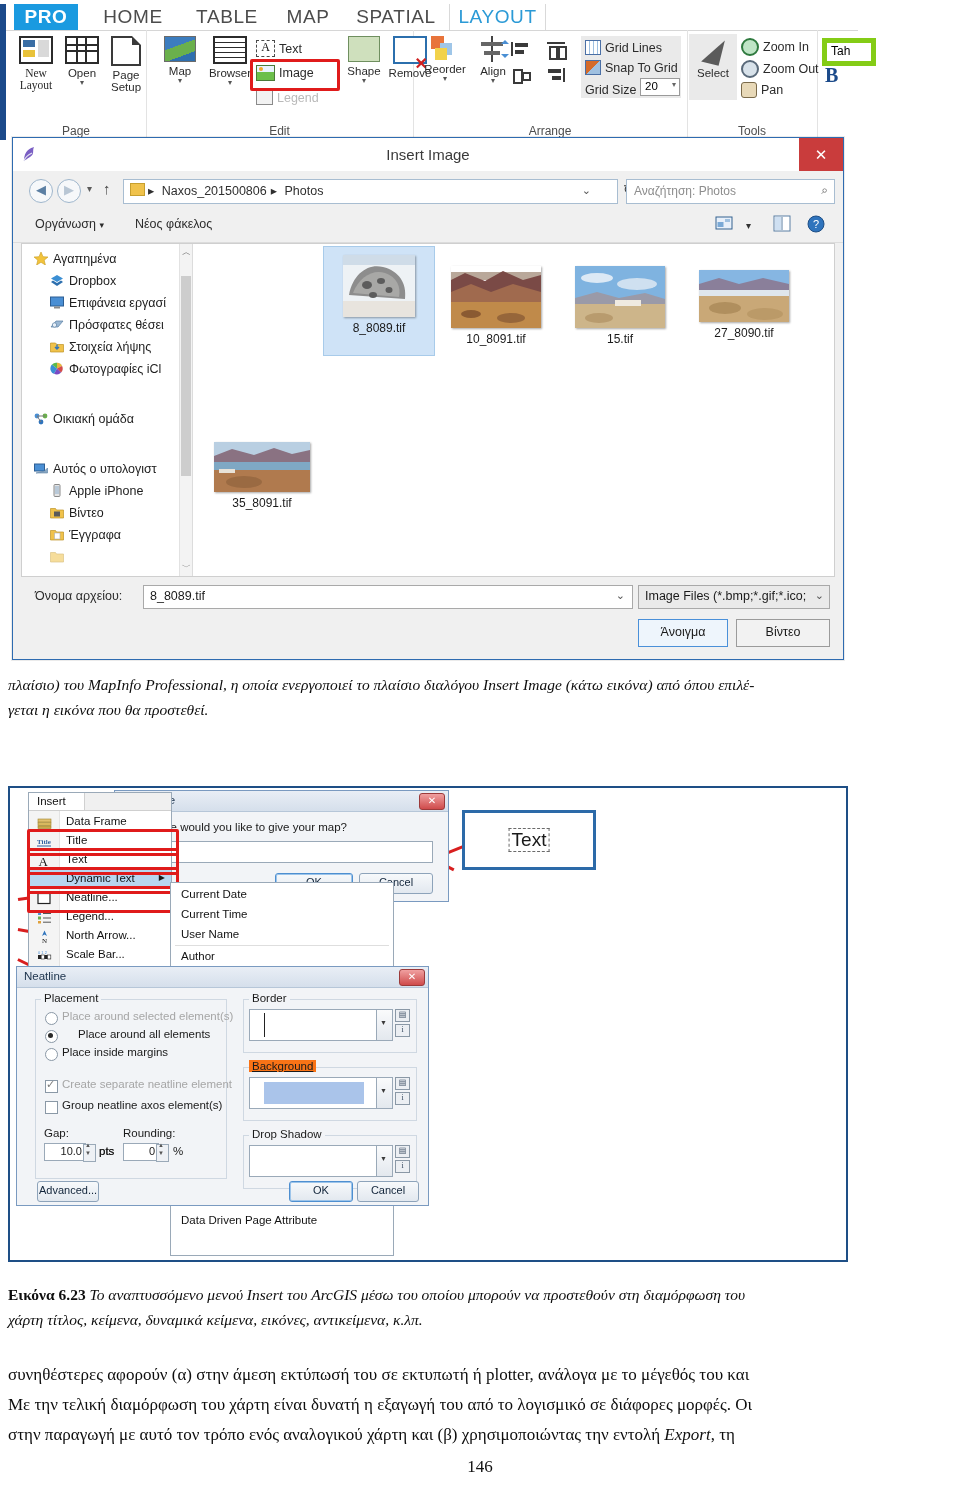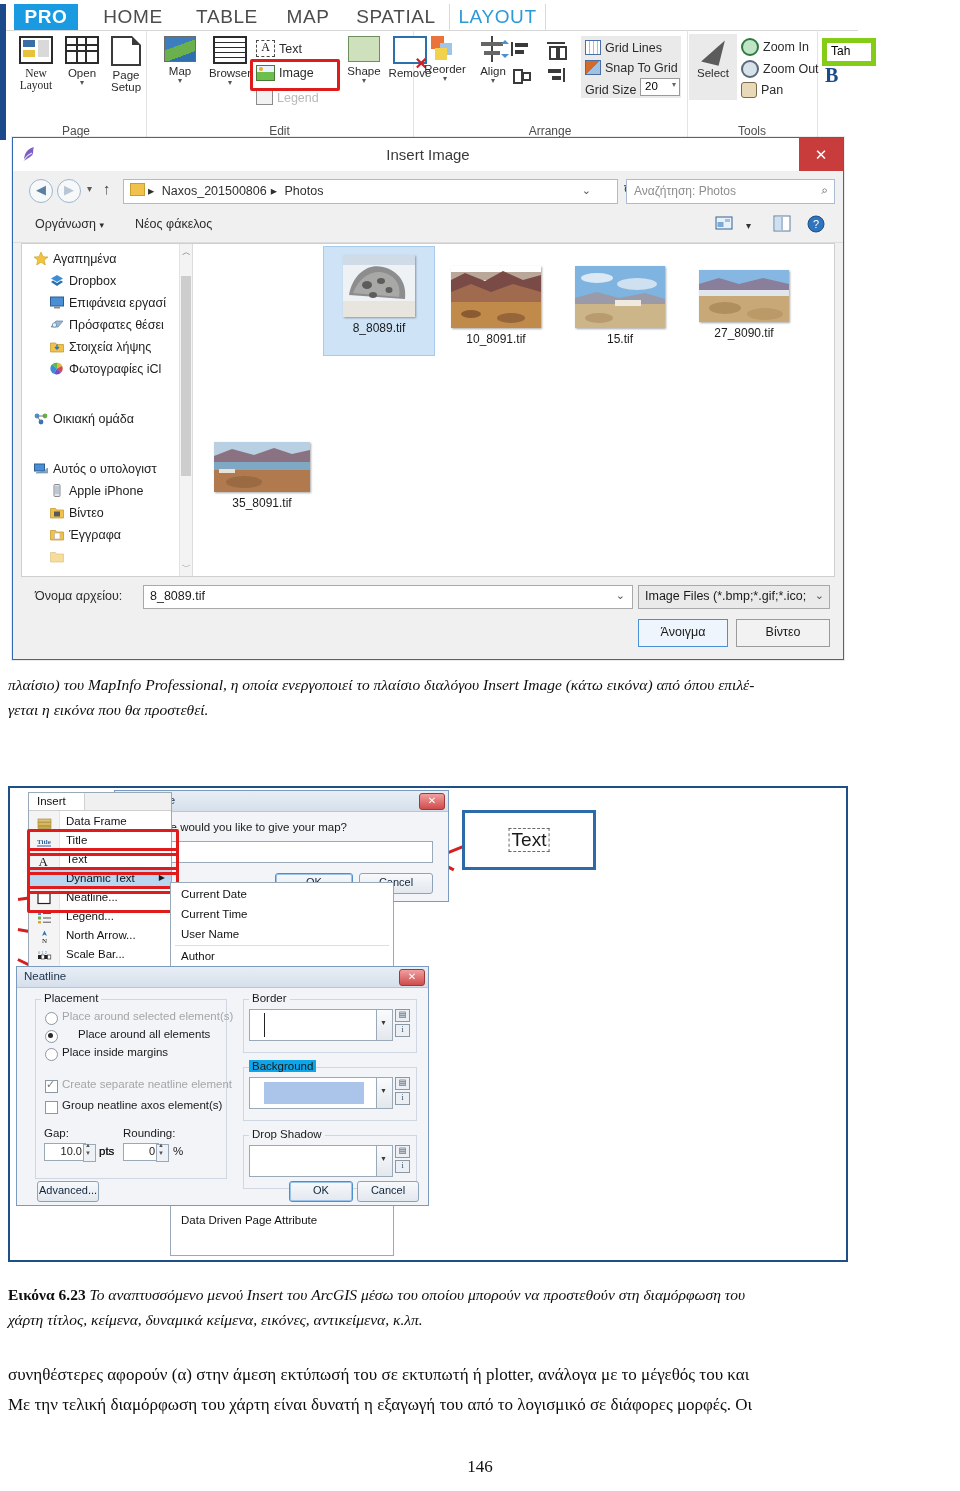--- a/index.html
+++ b/index.html
@@ -816,21 +816,21 @@
     <div class="gbox" style="left:226px;top:32px;width:172px;height:52px;"></div>
     <span class="ftext" style="position:absolute;left:232px;top:25px;background:#f2f4f7;padding:0 3px;">Border</span>
     <div class="combo" style="left:232px;top:42px;width:142px;height:30px;">
       <span style="position:absolute;left:14px;top:3px;width:1px;height:24px;background:#222;"></span>
       <span class="arr"></span>
     </div>
     <span class="cbtn" style="left:378px;top:42px;">▤</span>
     <span class="cbtn" style="left:378px;top:57px;">i</span>
 
     <div class="gbox" style="left:226px;top:100px;width:172px;height:52px;"></div>
-    <span class="ftext" style="position:absolute;left:232px;top:93px;background:#0ea5e9;padding:0 3px;">Background</span>
+    <span class="ftext" style="position:absolute;left:232px;top:93px;background:#f97316;padding:0 3px;text-decoration:underline;">Background</span>
     <div class="combo" style="left:232px;top:110px;width:142px;height:30px;">
       <span style="position:absolute;left:14px;top:4px;width:100px;height:22px;background:#aac4ea;"></span>
       <span class="arr"></span>
     </div>
     <span class="cbtn" style="left:378px;top:110px;">▤</span>
     <span class="cbtn" style="left:378px;top:125px;">i</span>
 
     <div class="gbox" style="left:226px;top:168px;width:172px;height:52px;"></div>
     <span class="ftext" style="position:absolute;left:232px;top:161px;background:#f2f4f7;padding:0 3px;">Drop Shadow</span>
     <div class="combo" style="left:232px;top:178px;width:142px;height:30px;">
@@ -847,15 +847,16 @@
 </div>
 
 <div class="cap-block" style="top:1282px;">
   <div class="cap-line"><b>Εικόνα 6.23</b> <span>Το αναπτυσσόμενο μενού Insert του ArcGIS μέσω του οποίου μπορούν να προστεθούν στη διαμόρφωση του</span></div>
   <div class="cap-line">χάρτη τίτλος, κείμενα, δυναμικά κείμενα, εικόνες, αντικείμενα, κ.λπ.</div>
 </div>
 
 <div class="cap-block" style="top:1360px;">
   <div class="body-line">συνηθέστερες αφορούν (α) στην άμεση εκτύπωσή του σε εκτυπωτή ή plotter, ανάλογα με το μέγεθός του και</div>
   <div class="body-line">Με την τελική διαμόρφωση του χάρτη είναι δυνατή η εξαγωγή του από το λογισμικό σε διάφορες μορφές. Οι</div>
+  <div class="body-line"><span>στην παραγωγή με αυτό τον τρόπο ενός αναλογικού χάρτη και (β) χρησιμοποιώντας την εντολή </span><i>Export</i><span>, τη</span></div>
 </div>
 
 <div class="pageno">146</div>
 
 </body></html>

